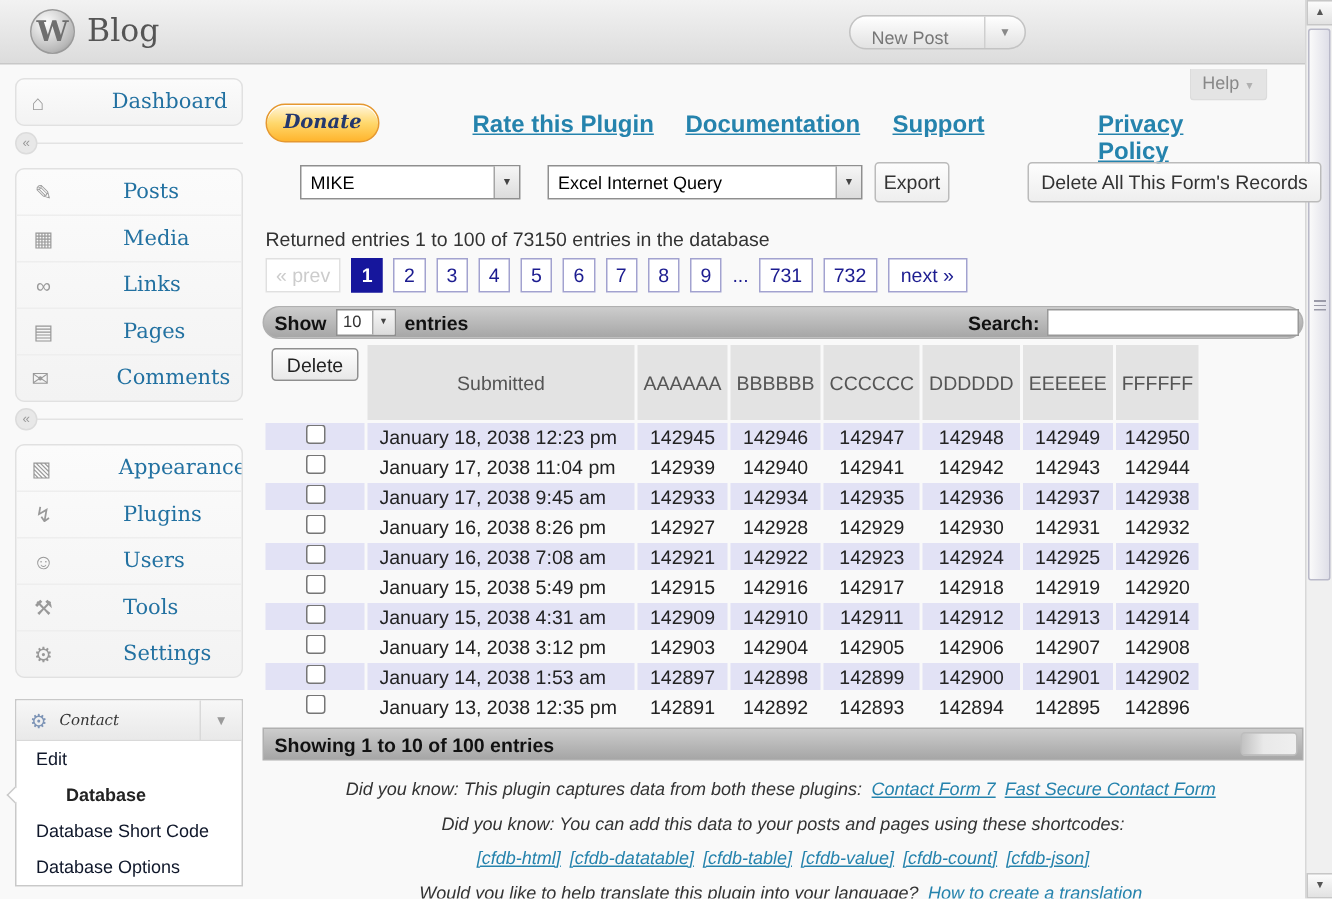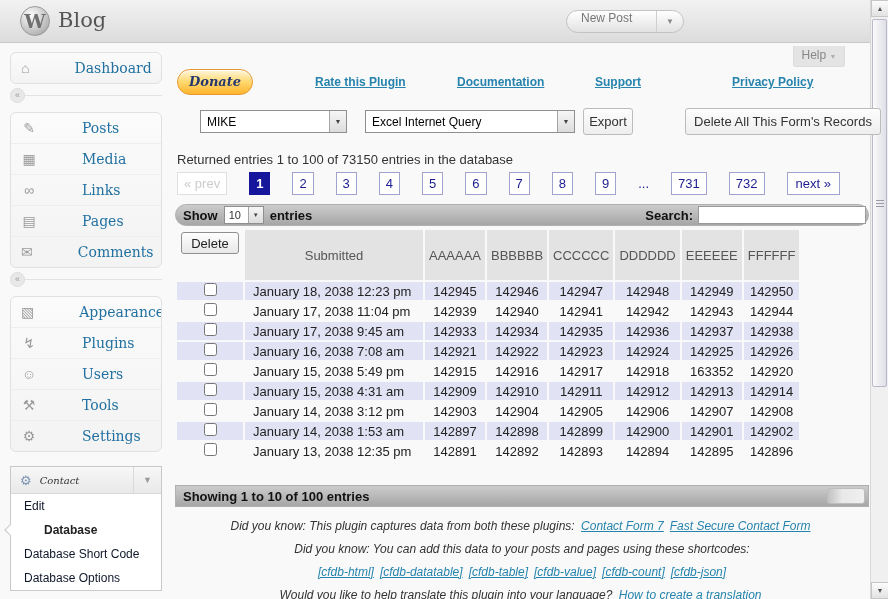--- a/index.html
+++ b/index.html
@@ -25,21 +25,21 @@
     font-size:19px; text-align:center; line-height:28px;
   }
   .site-title {
     position:absolute; left:58px; top:8px;
     font-family:"DejaVu Serif",serif; font-size:21px; color:#555;
   }
   .new-post-btn {
     position:absolute; left:566px; top:10px; height:23px; width:118px;
     border:1px solid #c3c3c3; border-radius:12px;
     background:linear-gradient(#ffffff,#e2e2e2);
-    display:flex; align-items:flex-start; cursor:pointer;
+    display:flex; align-items:flex-end; cursor:pointer;
   }
   .new-post-btn .np-label { flex:1; padding-left:14px; color:#777; font-size:12px; }
   .new-post-btn .np-arrow {
     width:27px; text-align:center; border-left:1px solid #cfcfcf;
     color:#888; font-size:8px; line-height:21px;
   }
   .howdy { position:absolute; right:32px; top:14px; color:#999; font-size:13px; white-space:nowrap; }
   .howdy .uname { color:#464646; }
   .howdy .sep { color:#999; margin:0 4px; }
   .howdy .logout { color:#5a5a5a; text-decoration:none; cursor:pointer; }
@@ -123,21 +123,21 @@
   .help-tab .ha { font-size:7px; color:#b0b0b0; }
   .plugin-links { position:absolute; left:0; top:25px; width:660px; height:28px; }
   .donate-btn {
     position:absolute; left:2px; top:0; width:76px; height:26px;
     border:1px solid #e course; border:1px solid #e59830; border-radius:13px;
     background:linear-gradient(#fff6dd 0%, #ffd86d 50%, #ffb52e 100%);
     box-shadow:inset 0 1px 0 #fff;
     color:#24386e; font-family:"DejaVu Serif",serif; font-style:italic; font-weight:bold;
     font-size:13px; text-align:center; line-height:24px; cursor:pointer;
   }
-  .plink { position:absolute; top:6px; font-size:12px; font-weight:bold; color:#2583ad; text-decoration:underline; cursor:pointer; }
+  .plink { position:absolute; top:6px; font-size:16px; font-weight:bold; color:#2583ad; text-decoration:underline; cursor:pointer; }
   .plink.l0 { left:140px; } .plink.l1 { left:282px; } .plink.l2 { left:420px; } .plink.l3 { left:557px; }
   .controls { position:absolute; left:0; top:64px; width:695px; height:30px; }
   .fakeselect {
     position:absolute; height:23px; border:1px solid #8f8f8f; background:#fff;
     display:flex; align-items:center; cursor:pointer;
   }
   .fakeselect .fs-val { flex:1; padding:0 6px; font-size:12px; color:#000; white-space:nowrap; overflow:hidden; }
   .fakeselect .fs-arrow {
     width:17px; height:100%; border-left:1px solid #a5a5a5;
     background:linear-gradient(#f6f6f6,#dcdcdc);
@@ -148,21 +148,21 @@
   .btn {
     position:absolute; height:27px; top:0;
     border:1px solid #bbb; border-radius:3px;
     background:linear-gradient(#fdfdfd,#eee);
     font-size:13px; color:#333; text-align:center; cursor:pointer;
   }
   .btn-export { left:408px; width:50px; line-height:25px; }
   .btn-delall { left:478px; width:196px; line-height:25px;margin-left:32px; }
   .summary { position:absolute; left:2px; top:108px; font-size:13px; color:#333; }
   
-  .pagination { position:absolute; left:2px; top:128px; display:flex; align-items:center; gap:22px; }
+  .pagination { position:absolute; left:2px; top:128px; display:flex; align-items:center; gap:7px; }
   .pg {
     min-width:14px; padding:3px 6px; text-align:center;
     border:1px solid #a2a2cf; background:#fff; color:#1c1c90;
     font-size:13px; cursor:pointer;
   }
   .pg.disabled { border:1px solid #e0e0e0; color:#ccc; cursor:default; }
   .pg.active { background:#16169c; color:#fff; border-color:#16169c; font-weight:bold; }
   .pg-dots { color:#1c1c90; font-size:13px; cursor:default; }
   .pg-next { padding:3px 8px; }
   
@@ -403,38 +403,48 @@
         <tr class="odd">
           <td class="td-check"><input type="checkbox" style=""></td>
           <td class="td-date">January 17, 2038 9:45 am</td>
           <td class="td-num">142933</td>
           <td class="td-num">142934</td>
           <td class="td-num">142935</td>
           <td class="td-num">142936</td>
           <td class="td-num">142937</td>
           <td class="td-num">142938</td>
         </tr>
+        <tr class="even">
+          <td class="td-check"><input type="checkbox" style=""></td>
+          <td class="td-date">January 16, 2038 8:26 pm</td>
+          <td class="td-num">142927</td>
+          <td class="td-num">142928</td>
+          <td class="td-num">142929</td>
+          <td class="td-num">142930</td>
+          <td class="td-num">142931</td>
+          <td class="td-num">142932</td>
+        </tr>
         <tr class="odd">
           <td class="td-check"><input type="checkbox" style=""></td>
           <td class="td-date">January 16, 2038 7:08 am</td>
           <td class="td-num">142921</td>
           <td class="td-num">142922</td>
           <td class="td-num">142923</td>
           <td class="td-num">142924</td>
           <td class="td-num">142925</td>
           <td class="td-num">142926</td>
         </tr>
         <tr class="even">
           <td class="td-check"><input type="checkbox" style=""></td>
           <td class="td-date">January 15, 2038 5:49 pm</td>
           <td class="td-num">142915</td>
           <td class="td-num">142916</td>
           <td class="td-num">142917</td>
           <td class="td-num">142918</td>
-          <td class="td-num">163352</td>
+          <td class="td-num">142919</td>
           <td class="td-num">142920</td>
         </tr>
         <tr class="odd">
           <td class="td-check"><input type="checkbox" style=""></td>
           <td class="td-date">January 15, 2038 4:31 am</td>
           <td class="td-num">142909</td>
           <td class="td-num">142910</td>
           <td class="td-num">142911</td>
           <td class="td-num">142912</td>
           <td class="td-num">142913</td>

